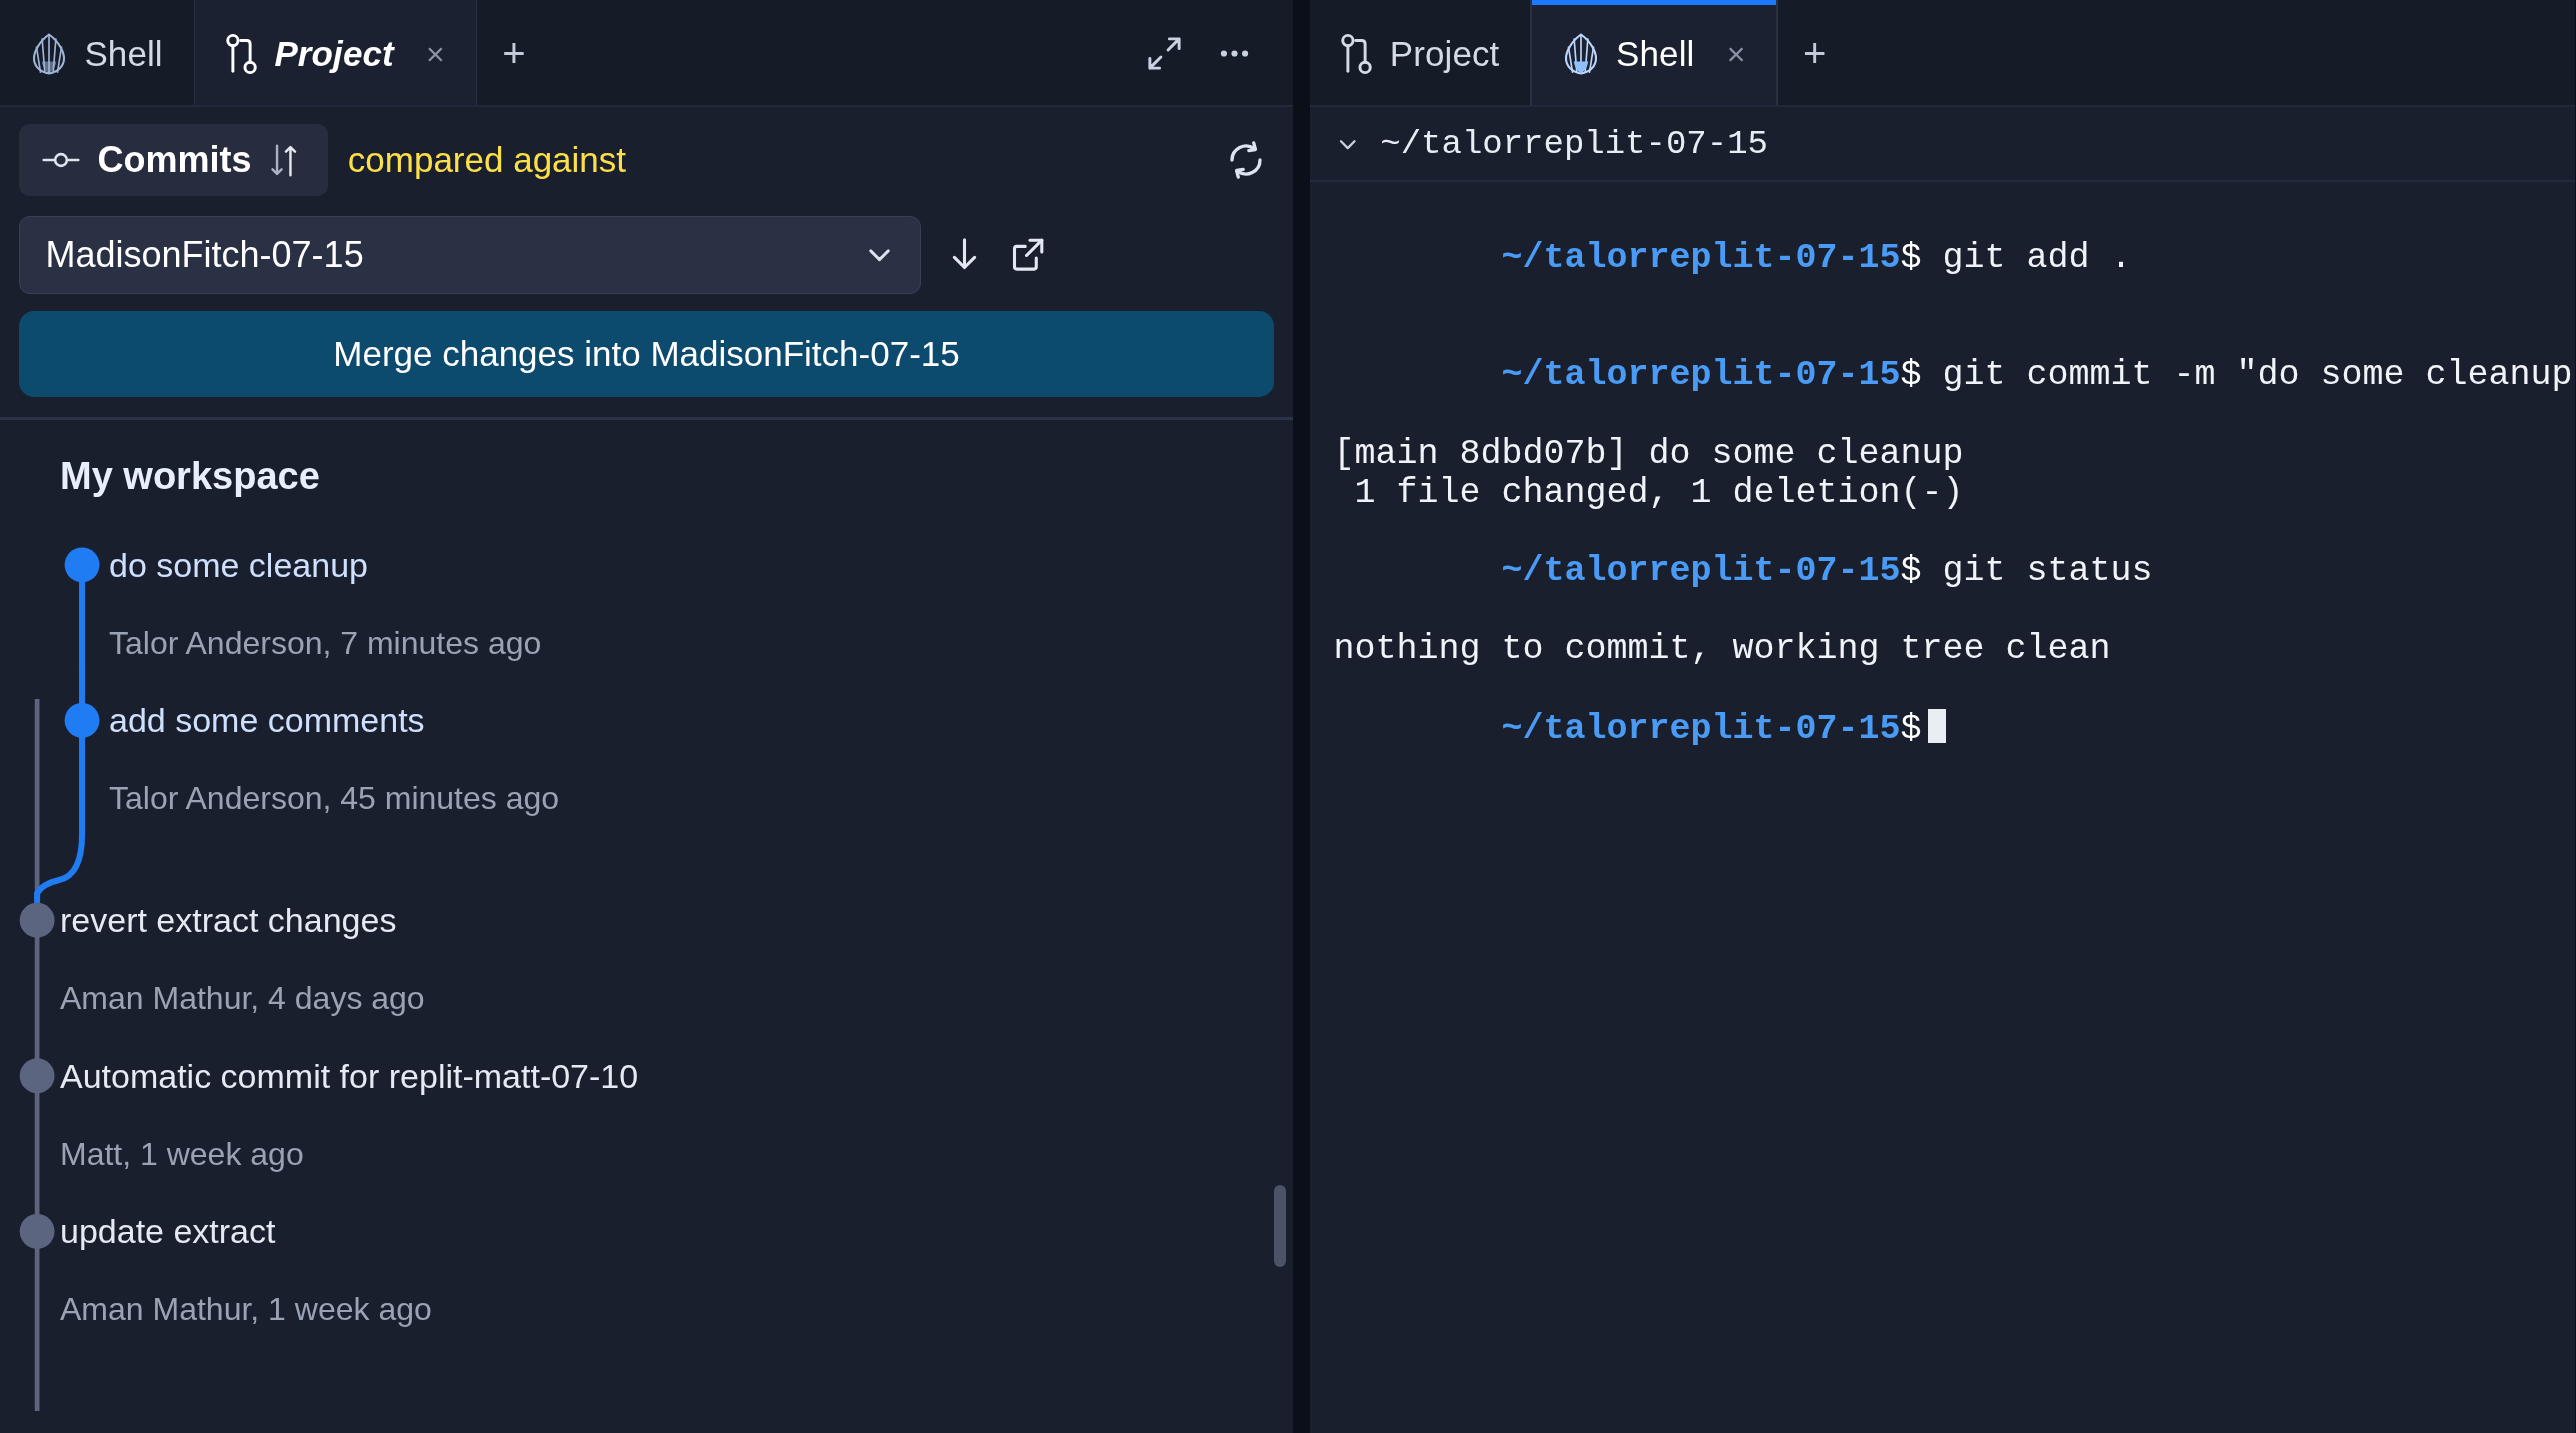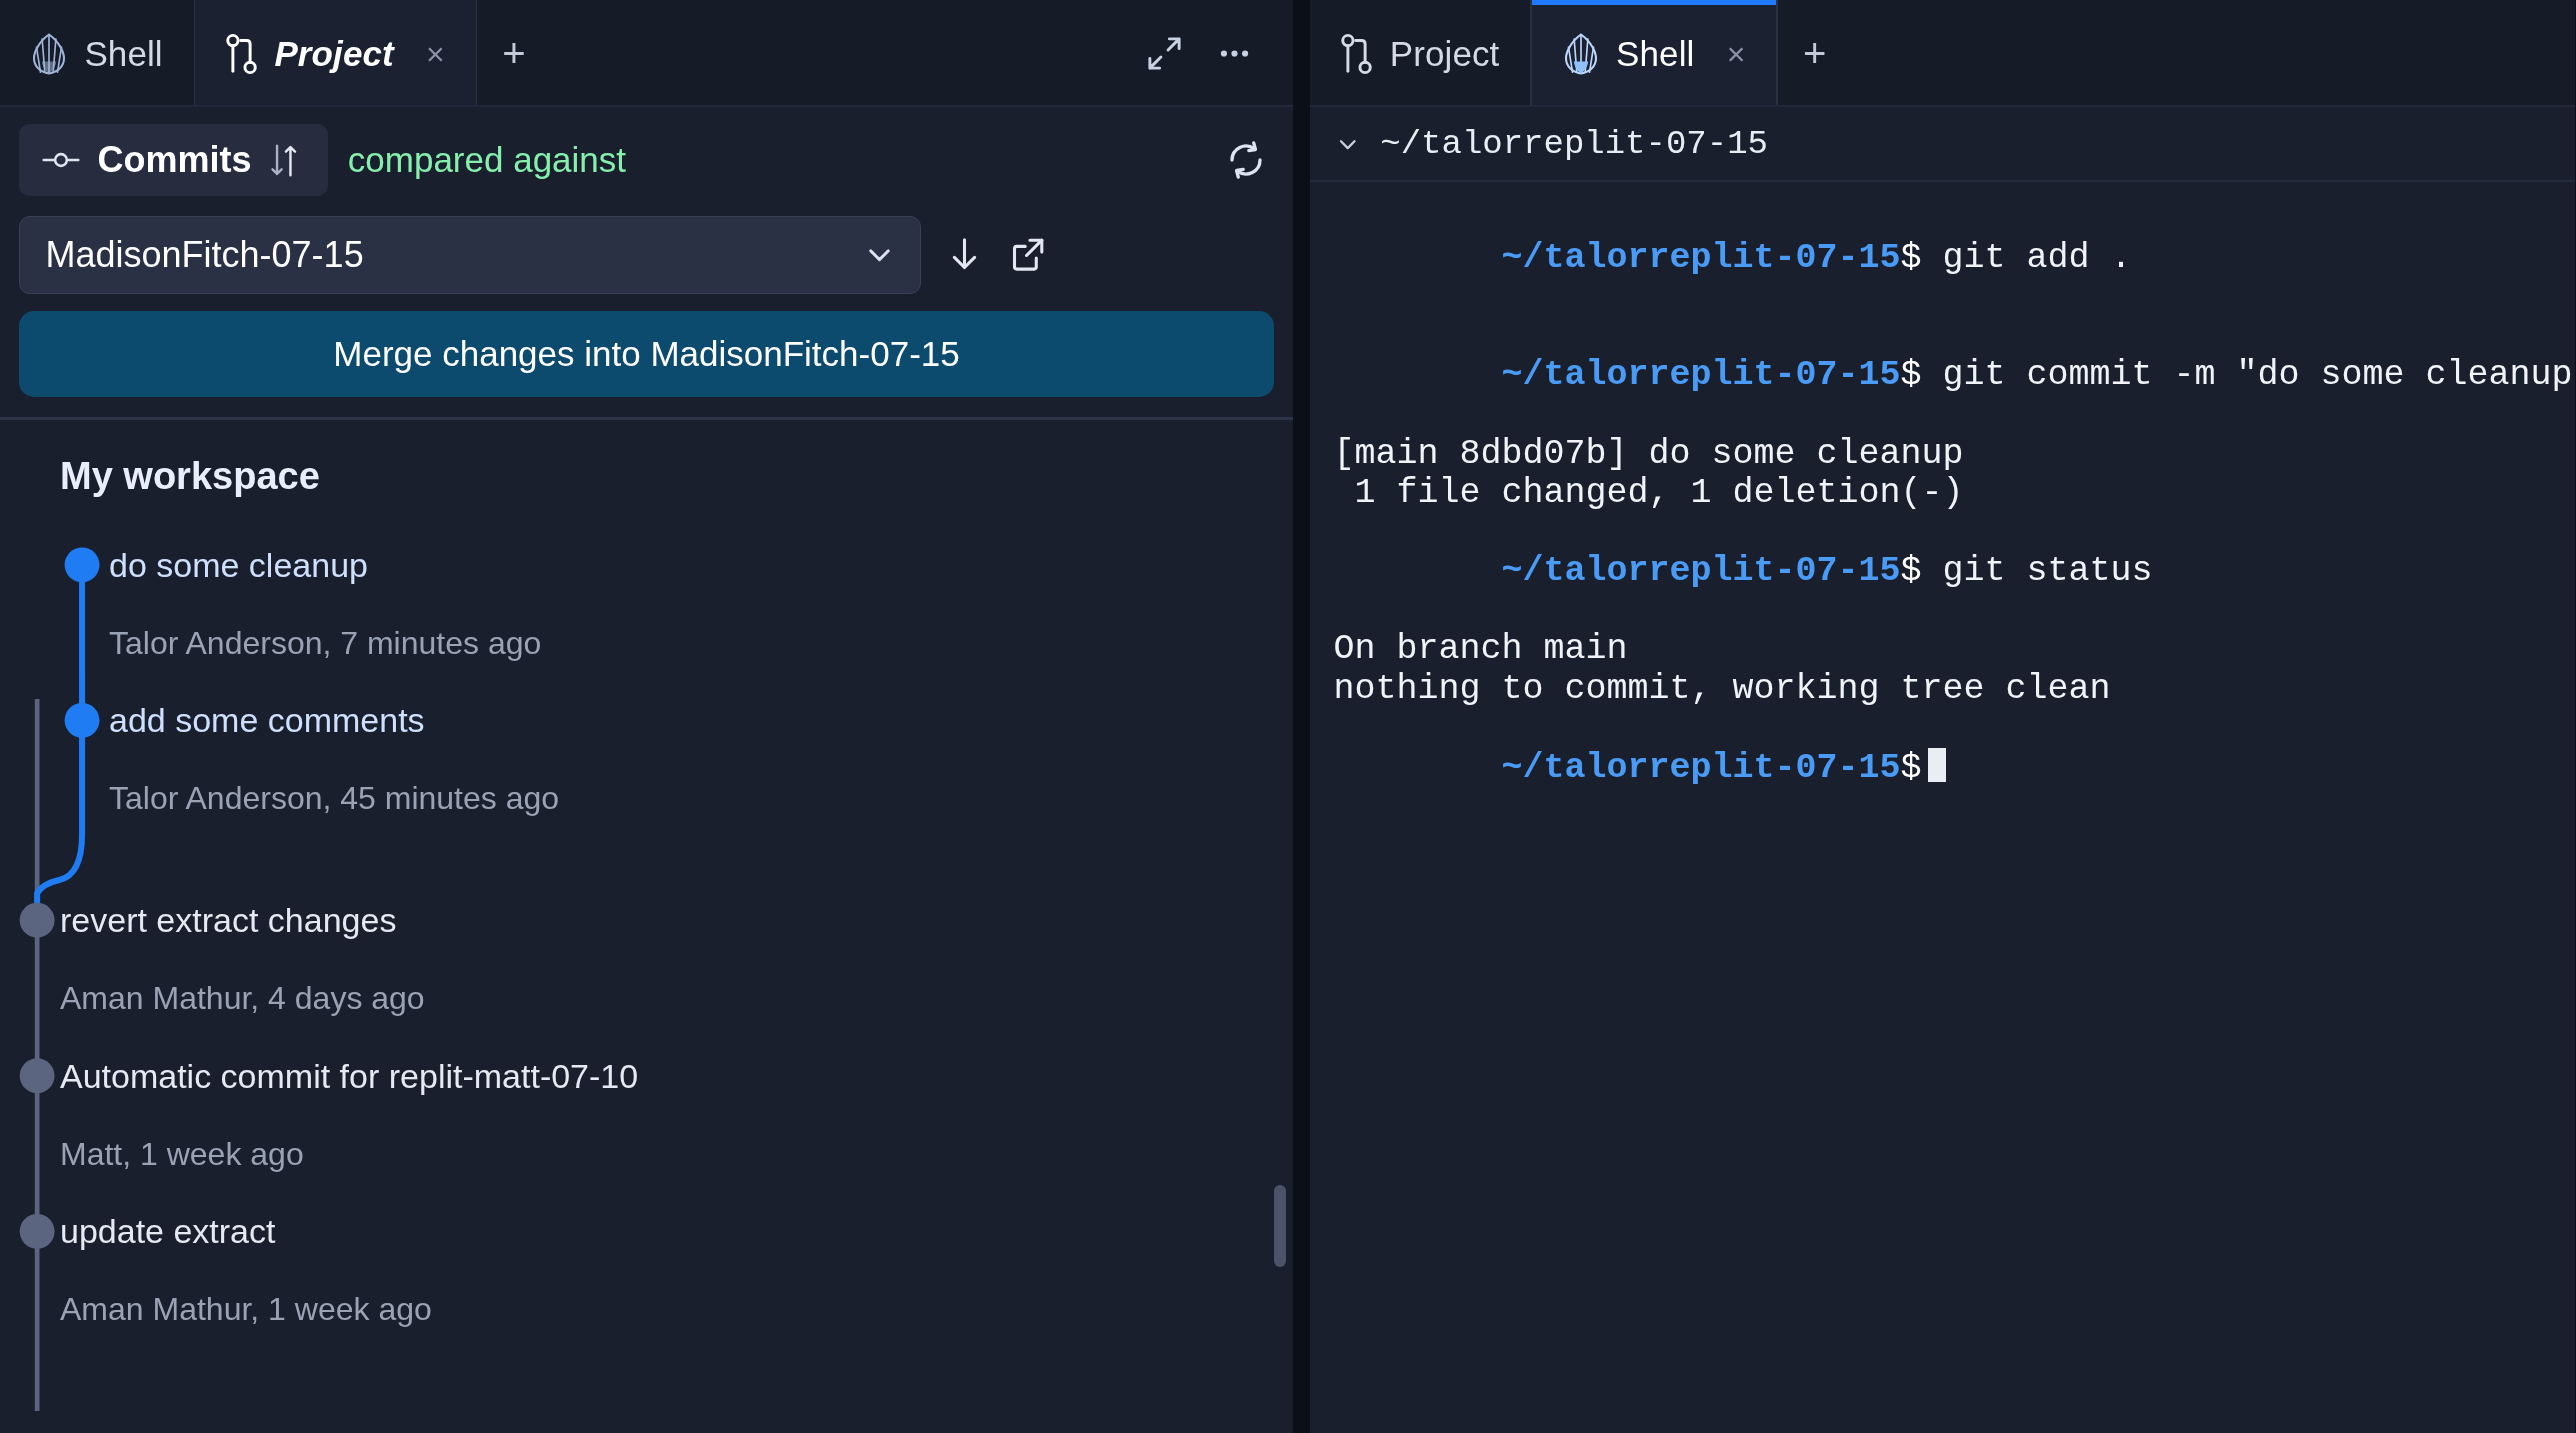--- a/index.html
+++ b/index.html
@@ -47,21 +47,21 @@
                background:#1a1f2e; position:relative; }
 
   .controls { padding:17.4px 19px 0 19px; }
 
   .row-compare { display:flex; align-items:center; gap:20px; }
   .commits-pill {
     display:flex; align-items:center; gap:17.4px;
     background:#272d3e; border-radius:10.7px; padding:14.8px 29.5px 14.8px 23px;
   }
   .commits-pill .pill-label { font-size:36px; font-weight:600; color:#ffffff; }
-  .compare-text { font-size:35px; color:#86efac; }
+  .compare-text { font-size:35px; color:#fde047; }
   .row-compare .spacer { flex:1 1 auto; }
   .refresh-btn { padding:6.7px; }
 
   .row-branch { display:flex; align-items:center; gap:24px; margin-top:20px; }
   .branch-select {
     width:902px; height:78px; background:#2b3145; border:1.3px solid #3a4157;
     border-radius:10.7px; display:flex; align-items:center; justify-content:space-between;
     padding:0 23px 0 25.5px;
   }
   .branch-select .sel-value { font-size:36px; color:#ffffff; }
@@ -344,21 +344,20 @@
         <span class="term-prompt">~/talorreplit-07-15</span><span class="term-dollar">$</span><span> git commit -m "do some cleanup"</span>
       </div>
 
       <div class="term-line">[main 8dbd07b] do some cleanup</div>
       <div class="term-line"> 1 file changed, 1 deletion(-)</div>
 
       <div class="term-line">
         <span class="term-prompt">~/talorreplit-07-15</span><span class="term-dollar">$</span><span> git status</span>
       </div>
 
-      <div class="term-line">On branch main</div>
       <div class="term-line">nothing to commit, working tree clean</div>
 
       <div class="term-line">
         <span class="term-prompt">~/talorreplit-07-15</span><span class="term-dollar">$</span><span class="cursor"></span>
       </div>
 
     </div>
   </div>
 
 </div>

